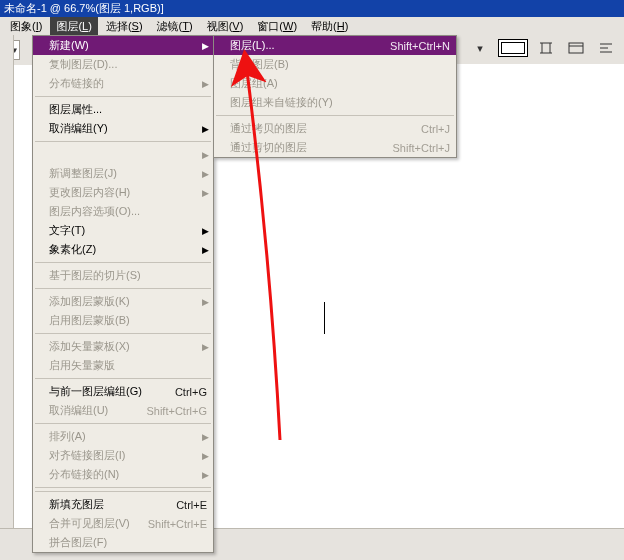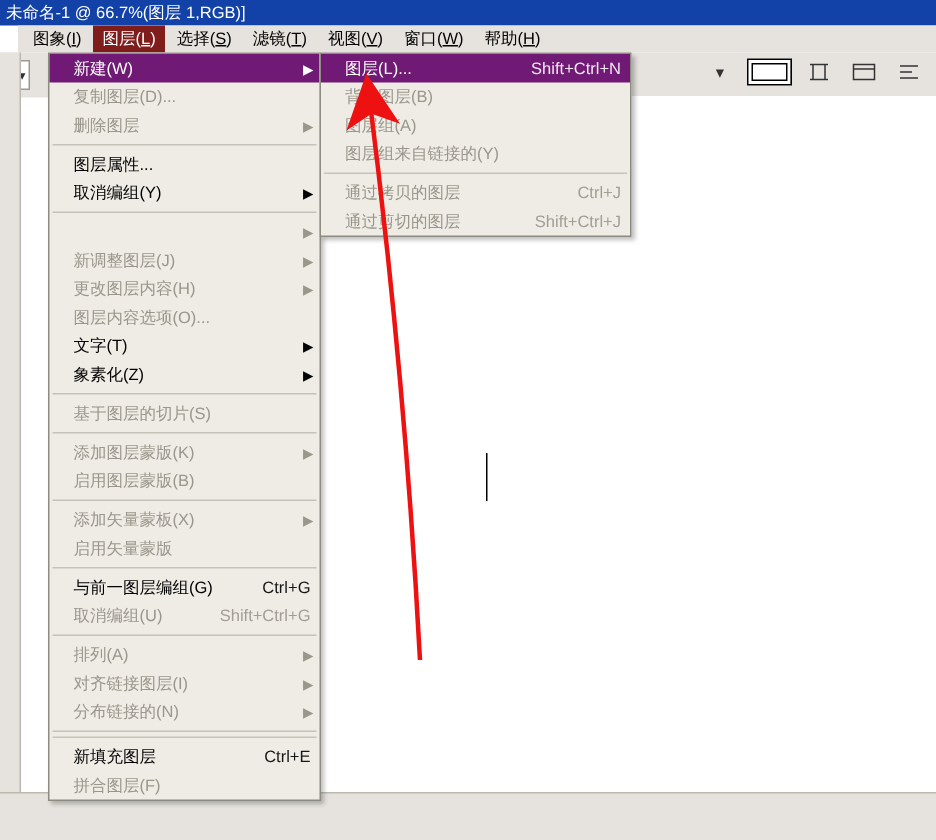--- a/index.html
+++ b/index.html
@@ -1,23 +1,23 @@
 <!DOCTYPE html>
 <html><head>
 <meta charset="utf-8">
 <style>
   * { margin: 0; padding: 0; box-sizing: border-box; font-family: "Microsoft YaHei", "SimSun", Tahoma, sans-serif; font-size: 11px; }
   body { width: 624px; height: 560px; overflow: hidden; background: #fff; position: relative; }
 
   .title-bar { height: 17px; background: #1242a8; color: #fff; display: flex; align-items: center; padding-left: 4px; }
   .title-bar span { white-space: nowrap; }
 
-  .menu-bar { height: 18px; background: #e6e3de; color: #000; display: flex; align-items: center; padding: 0 4px; gap: 2px; margin-left: 12px; }
+  .menu-bar { height: 18px; background: #e6e3de; color: #000; display: flex; align-items: center; padding: 0 4px; gap: 2px; }
   .menu-item { padding: 1px 6px; line-height: 16px; }
-  .menu-item.active { background: #7f1d1d; color: #fff; }
+  .menu-item.active { background: #404040; color: #fff; }
   .menu-item u { text-decoration: underline; }
 
   .tool-strip { height: 30px; background: #e6e3de; display: flex; align-items: center; padding: 2px 6px; gap: 6px; }
   .tool-strip .combo { width: 14px; height: 20px; border: 1px solid #9e9a91; background: #fff; display: flex; align-items: center; justify-content: flex-end; padding-right: 2px; }
   .tool-strip .combo::after { content: "▾"; font-size: 9px; color: #333; }
 
   .tool-right { position: absolute; right: 6px; top: 37px; display: flex; gap: 6px; align-items: center; }
   .tool-right .swatch { width: 30px; height: 18px; border: 1px solid #000; background: #fff; }
   .tool-right .swatch.inner { box-shadow: inset 0 0 0 2px #fff, inset 0 0 0 3px #000; }
   .tool-right .tb { width: 24px; height: 22px; display:flex; align-items:center; justify-content:center; color:#333; }
@@ -33,21 +33,21 @@
   .dropdown { position: absolute; background: #efece5; border: 1px solid #8e8b83; box-shadow: 2px 2px 3px rgba(0,0,0,0.25); }
   .dropdown .row { display:flex; align-items:center; height:19px; padding:0 6px 0 16px; gap:8px; min-width: 170px; color:#000; position:relative; }
   .dropdown .row.disabled { color:#9a968c; }
   .dropdown .row.highlight { background:#701a75; color:#fff; }
   .dropdown .row .label { flex:1; white-space:nowrap; }
   .dropdown .row .accel { color:inherit; opacity:0.9; white-space:nowrap; }
   .dropdown .row .sub { position:absolute; right:4px; font-size:9px; }
   .dropdown hr { border:none; border-top:1px solid #c6c2b9; margin:3px 2px; }
 
   .menu-layer { left: 32px; top: 35px; width: 182px; }
-  .menu-new   { left: 213px; top: 35px; width: 208px; }
+  .menu-new   { left: 213px; top: 35px; width: 244px; }
 
   
   .arrow-svg { position:absolute; left:0; top:0; pointer-events:none; }
 
   .caret { position:absolute; width:1px; height:32px; background:#000; }
 </style>
 </head>
 <body>
 
 <div class="title-bar">
@@ -104,21 +104,21 @@
 
 <div class="dropdown menu-layer">
   <div class="row highlight">
       <span class="label">新建(W)</span>
       <span class="sub">▶</span>
     </div>
   <div class="row disabled">
       <span class="label">复制图层(D)...</span>
     </div>
   <div class="row disabled">
-      <span class="label">删除图层</span>
+      <span class="label">分布链接的</span>
       <span class="sub">▶</span>
     </div>
   <hr>
   <div class="row">
       <span class="label">图层属性...</span>
     </div>
   <div class="row">
       <span class="label">取消编组(Y)</span>
       <span class="sub">▶</span>
     </div>
@@ -185,20 +185,24 @@
     </div>
   <div class="row disabled">
       <span class="label">分布链接的(N)</span>
       <span class="sub">▶</span>
     </div>
   <hr>
   <hr>
   <div class="row">
       <span class="label">新填充图层</span>
       <span class="accel">Ctrl+E</span>
+    </div>
+  <div class="row disabled">
+      <span class="label">合并可见图层(V)</span>
+      <span class="accel">Shift+Ctrl+E</span>
     </div>
   <div class="row disabled">
       <span class="label">拼合图层(F)</span>
     </div>
 
 </div>
 
 <div class="dropdown menu-new">
   <div class="row highlight">
       <span class="label">图层(L)...</span>

